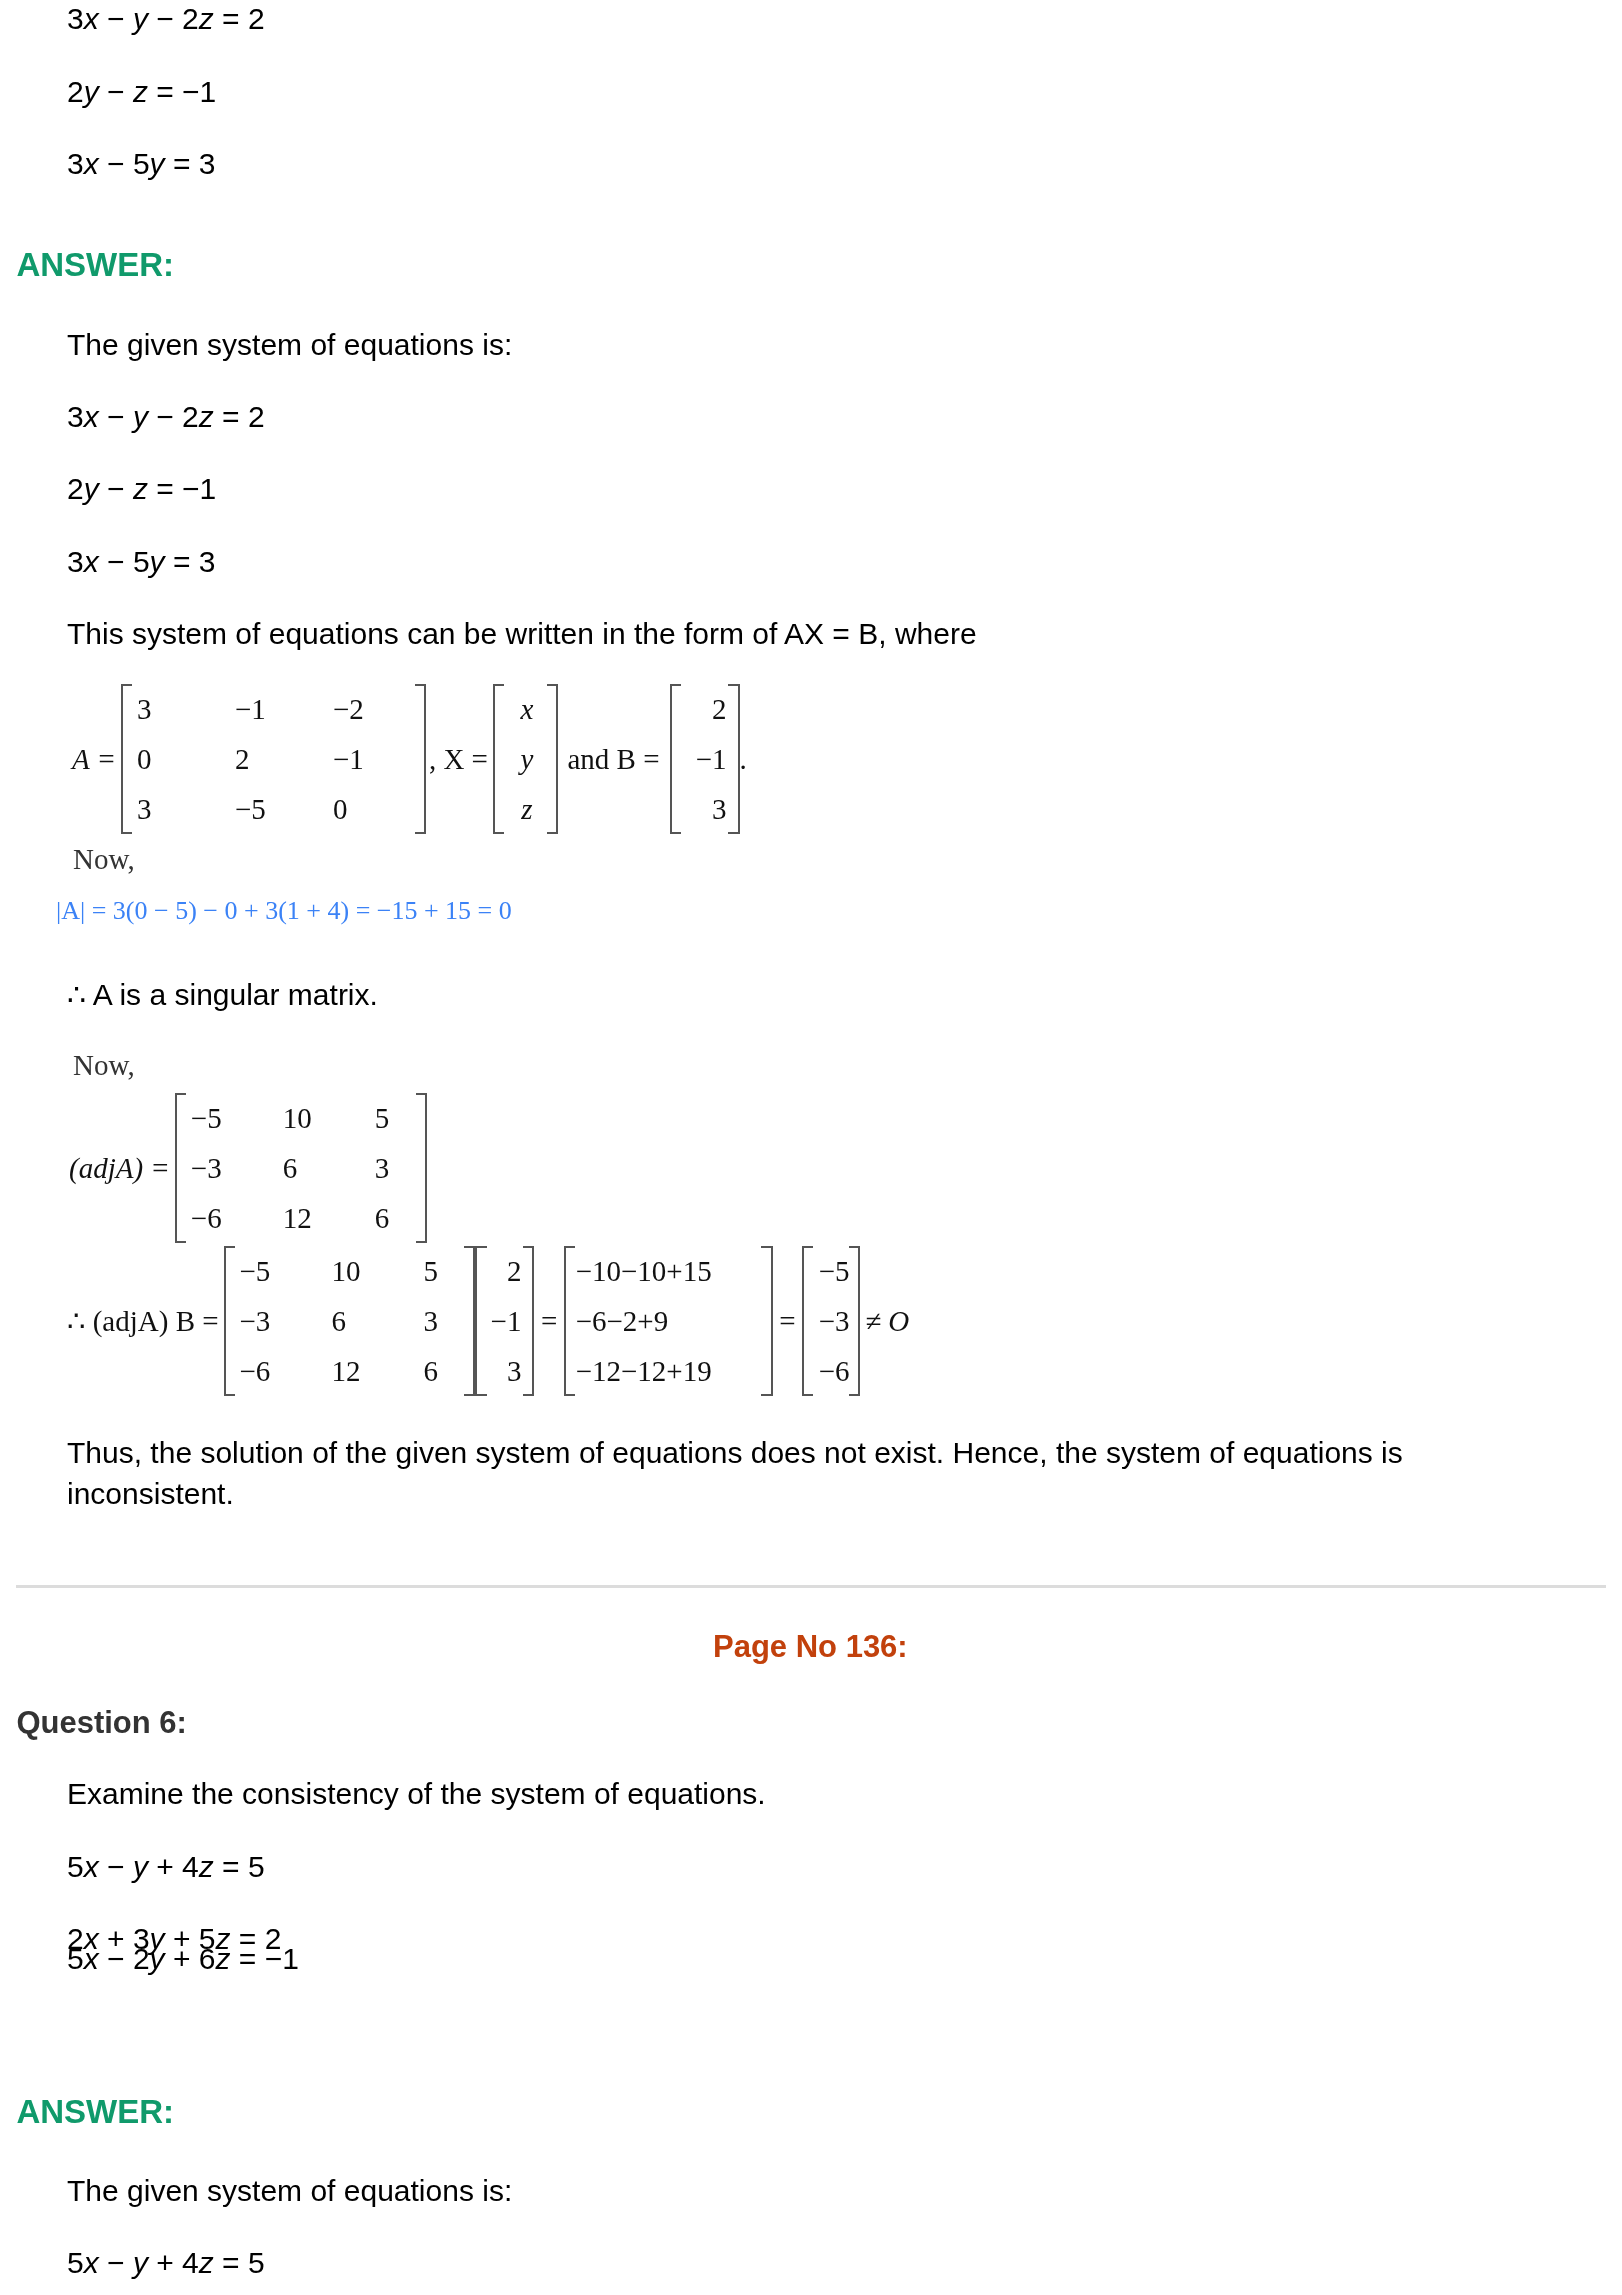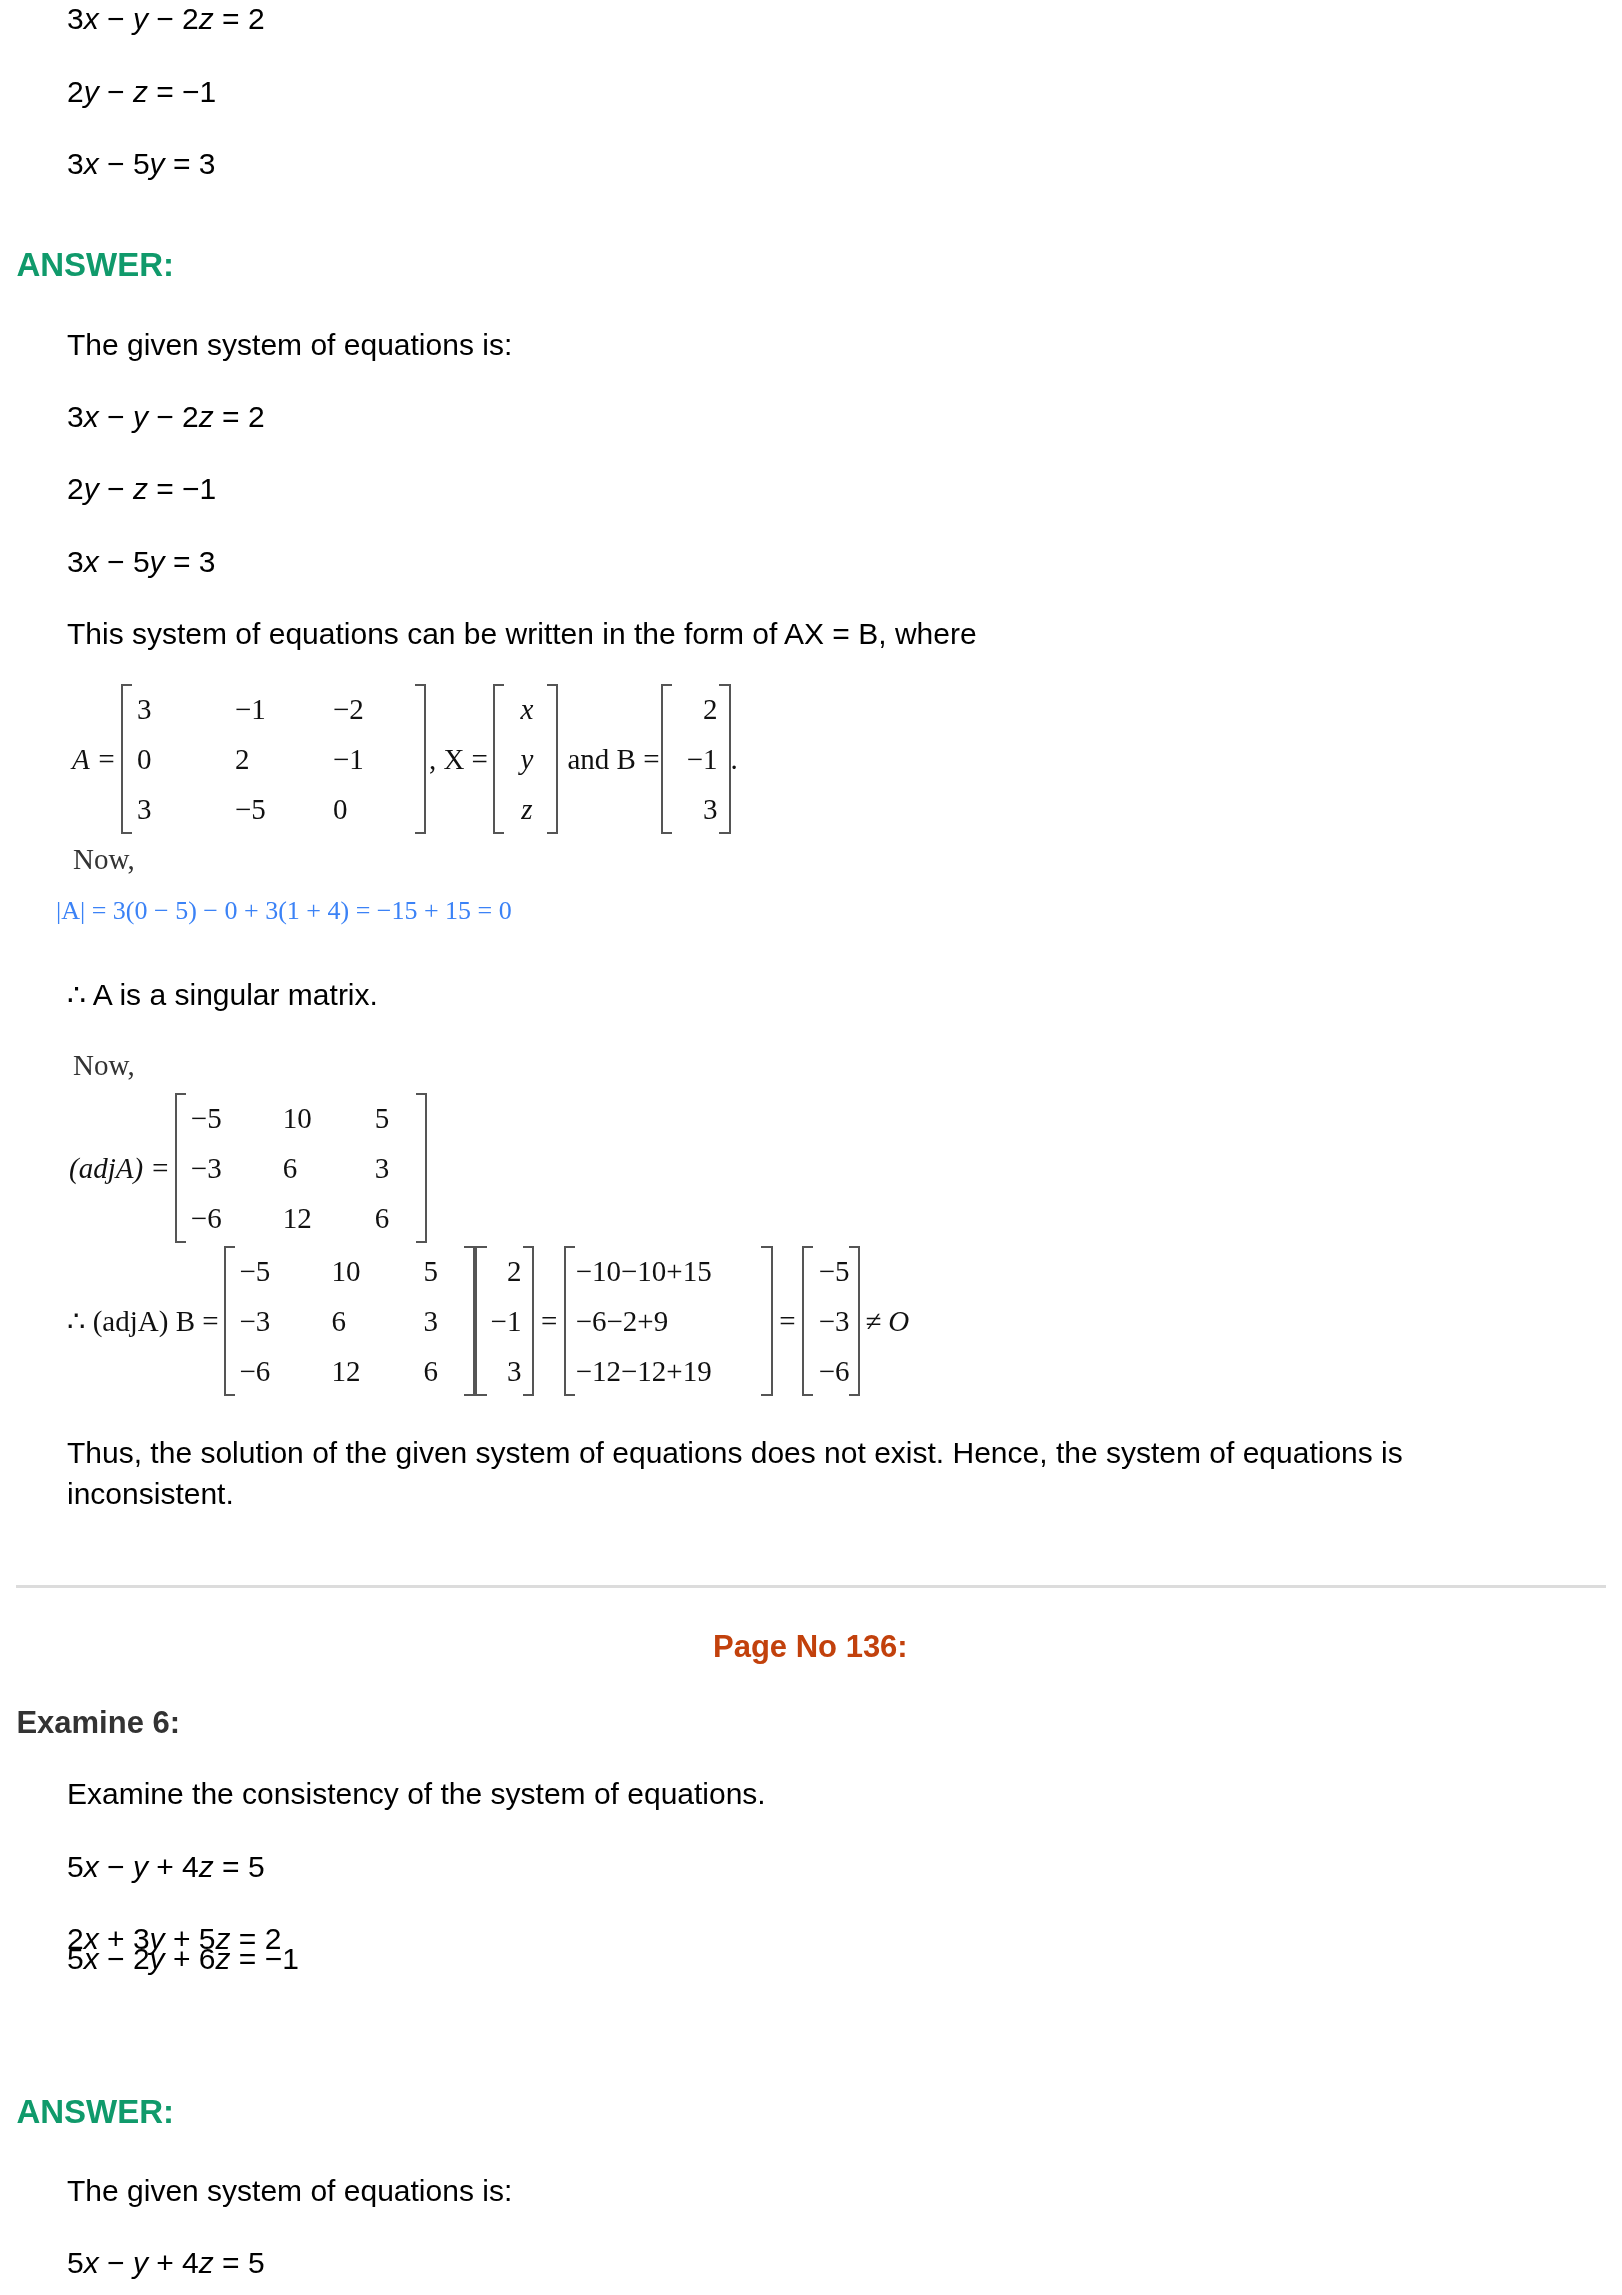--- a/index.html
+++ b/index.html
@@ -49,21 +49,21 @@
     <span class="cell">3</span>
     <span class="cell">−5</span>
     <span class="cell">0</span>
   </span>
   <span style="margin-left:2.6px;margin-right:5.2px">, X =</span>
   <span class="mat c1" style="font-style:italic">
     <span class="cell">x</span>
     <span class="cell">y</span>
     <span class="cell">z</span>
   </span>
-  <span style="margin-left:9.2px;margin-right:1px">and B =</span>
+  <span style="margin-left:9.2px;margin-right:10px">and B =</span>
   <span class="mat c1r">
     <span class="cell">2</span>
     <span class="cell">−1</span>
     <span class="cell">3</span>
   </span>
   <span>.</span>
 </div>
 
 <div class="math" style="left:73px;top:845px;color:#333">Now,</div>
 <div class="math" style="left:56px;top:898px;color:#3b82f6;font-size:26px">|A| = 3(0 − 5) − 0 + 3(1 + 4) = −15 + 15 = 0</div>
@@ -118,21 +118,21 @@
   <span style="margin-left:5.2px;font-style:italic">≠ O</span>
 </div>
 
 <div class="t" style="left:67px;top:1453px">Thus, the solution of the given system of equations does not exist. Hence, the system of equations is</div>
 <div class="t" style="left:67px;top:1494px">inconsistent.</div>
 
 <div class="divider"></div>
 
 <div class="qh" style="left:713px;top:1646px;color:#c2410c">Page No 136:</div>
 
-<div class="qh" style="left:16.4px;top:1722px">Examine 6:</div>
+<div class="qh" style="left:16.4px;top:1722px">Question 6:</div>
 <div class="t" style="left:67px;top:1794px">Examine the consistency of the system of equations.</div>
 <div class="t" style="left:67px;top:1867px">5<i>x</i> − <i>y</i> + 4<i>z</i> = 5</div>
 <div class="t" style="left:67px;top:1939px">2<i>x</i> + 3<i>y</i> + 5<i>z</i> = 2</div>
 <div class="t" style="left:67px;top:1959px">5<i>x</i> − 2<i>y</i> + 6<i>z</i> = −1</div>
 
 <div class="ans" style="left:16.4px;top:2111px">ANSWER:</div>
 <div class="t" style="left:67px;top:2191px">The given system of equations is:</div>
 <div class="t" style="left:67px;top:2263px">5<i>x</i> − <i>y</i> + 4<i>z</i> = 5</div>
 
 

